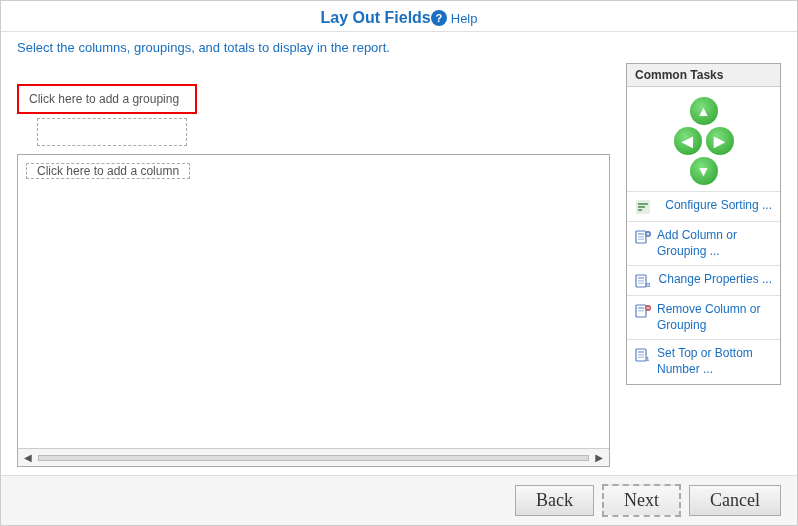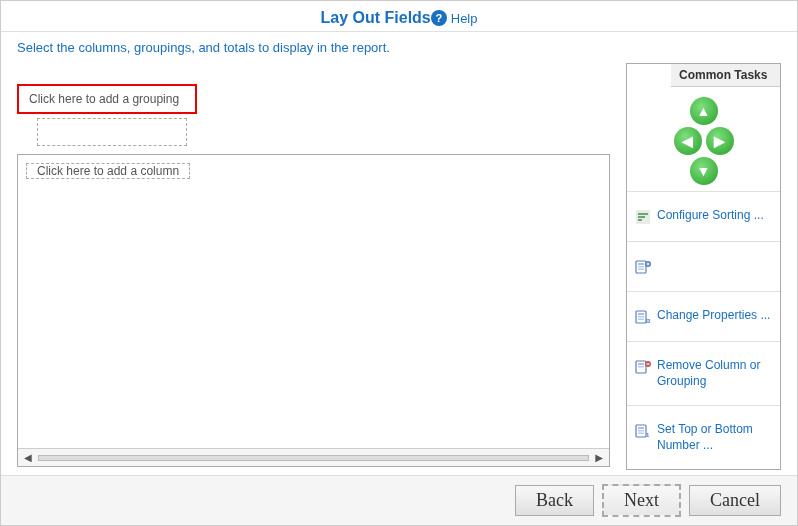--- a/index.html
+++ b/index.html
@@ -167,21 +167,20 @@
       background: #fff;
     }
 
     .common-tasks-title {
       font-size: 12px;
       font-weight: bold;
       padding: 4px 8px;
       border-bottom: 1px solid #ccc;
       background: #f0f0f0;
       color: #333;
-      margin-left: 44px;
     }
 
     .arrow-nav {
       display: flex;
       flex-direction: column;
       align-items: center;
       padding: 10px 0 6px 0;
       gap: 2px;
     }
 
@@ -221,26 +220,27 @@
 
     .arrow-right {
       background: radial-gradient(circle at 40% 35%, #7de07d, #2a9e2a);
       color: #fff;
     }
 
     .task-item {
       display: flex;
       align-items: flex-start;
       gap: 6px;
-      padding: 16px 8px;
+      padding: 6px 8px;
       border-top: 1px solid #e0e0e0;
       cursor: pointer;
       color: #1a6fc0;
       font-size: 12px;
       line-height: 1.3;
+      justify-content: space-between;
     }
 
     .task-icon {
       width: 16px;
       height: 16px;
       flex-shrink: 0;
       margin-top: 1px;
     }
 
     
@@ -339,20 +339,21 @@
         <div class="task-item">
           <svg class="task-icon" viewBox="0 0 16 16">
             <rect x="1" y="2" width="10" height="12" rx="1" fill="none" stroke="#5a7fc0" stroke-width="1.2"></rect>
             <rect x="3" y="4" width="6" height="2" fill="#5a7fc0" opacity="0.5"></rect>
             <rect x="3" y="7" width="6" height="1.5" fill="#5a7fc0" opacity="0.4"></rect>
             <rect x="3" y="9.5" width="6" height="1.5" fill="#5a7fc0" opacity="0.4"></rect>
             <circle cx="13" cy="5" r="3" fill="#5a7fc0"></circle>
             <line x1="13" y1="3.5" x2="13" y2="6.5" stroke="#fff" stroke-width="1"></line>
             <line x1="11.5" y1="5" x2="14.5" y2="5" stroke="#fff" stroke-width="1"></line>
           </svg>
+          <span>Add Column or Grouping ...</span>
         </div>
 
         <div class="task-item">
           <svg class="task-icon" viewBox="0 0 16 16">
             <rect x="1" y="2" width="10" height="12" rx="1" fill="none" stroke="#5a7fc0" stroke-width="1.2"></rect>
             <rect x="3" y="4" width="6" height="2" fill="#5a7fc0" opacity="0.5"></rect>
             <rect x="3" y="7" width="6" height="1.5" fill="#5a7fc0" opacity="0.4"></rect>
             <rect x="3" y="9.5" width="6" height="1.5" fill="#5a7fc0" opacity="0.4"></rect>
             <path d="M11 10 L15 10 L15 14 L11 14 Z" fill="#5a7fc0" opacity="0.7"></path>
             <line x1="12" y1="12" x2="14" y2="12" stroke="#fff" stroke-width="1"></line>

